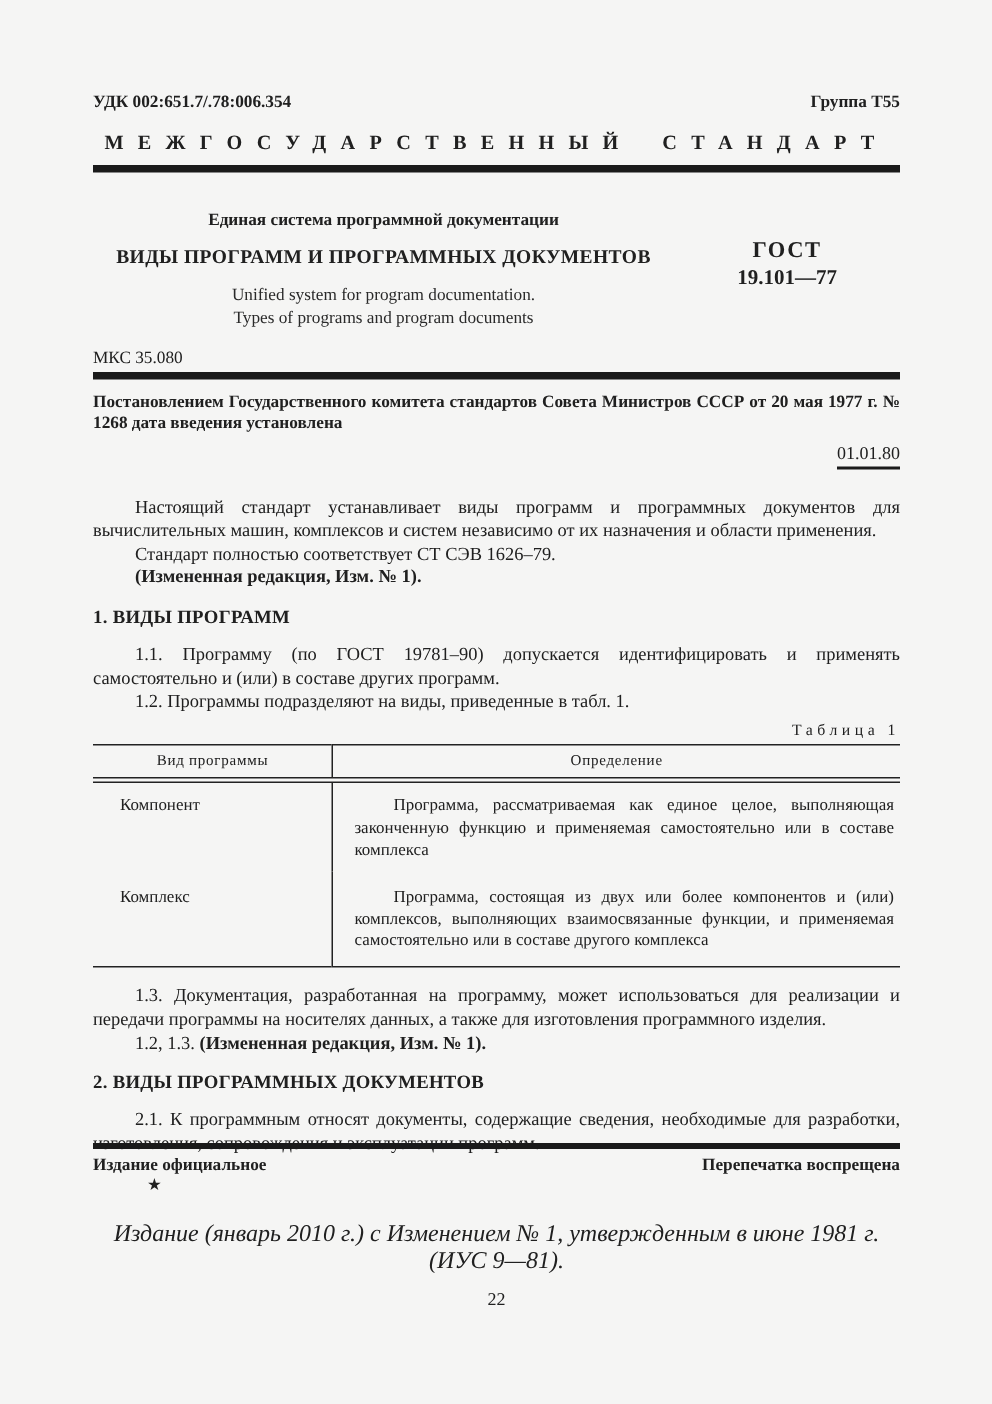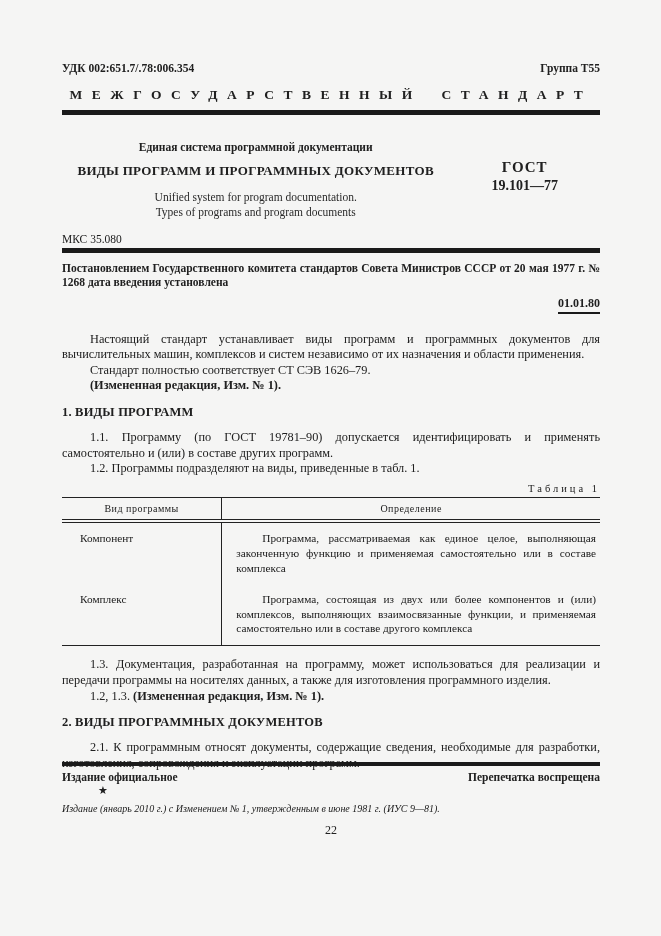--- a/index.html
+++ b/index.html
@@ -30,21 +30,21 @@
   .title-right { width:28%; text-align:center; padding-top:18px; }
   .eskd-title { font-weight:bold; font-size:11.5px; }
   .doc-title { font-weight:bold; font-size:13px; margin-top:10px; letter-spacing:.3px; }
   .en-title { margin-top:11px; font-size:11.5px; line-height:1.3; color:#2a2a2a; }
   .gost-label { font-weight:bold; font-size:15px; letter-spacing:1px; }
   .gost-number { font-weight:bold; font-size:14px; margin-top:2px; }
   .mks { margin-top:13px; font-size:11.5px; }
   
   .decree { margin-top:8px; font-weight:bold; font-size:11.5px; line-height:1.25; text-align:justify; }
   .decree-date-row { text-align:right; margin-top:3px; }
-  .decree-date { display:inline-block; font-weight:bold; font-size:12px; border-bottom:2px solid #1a1a1a; padding-bottom:1px; }
+  .decree-date { display:inline-block; font-weight:normal; font-size:12px; border-bottom:2px solid #1a1a1a; padding-bottom:1px; }
   
   .para { font-size:12.3px; line-height:1.27; text-align:justify; text-indent:28px; }
   .intro { margin-top:18px; }
   .bold { font-weight:bold; }
   .h1 { font-weight:bold; font-size:12.5px; margin-top:11px; margin-bottom:10px; letter-spacing:.2px; }
   .table-label { text-align:right; font-size:10.5px; letter-spacing:3px; margin-top:6px; }
   
   table.gost { width:100%; border-collapse:collapse; margin-top:3px; border-top:1.5px solid #222; border-bottom:1.5px solid #222; }
   table.gost th {
     font-weight:normal; font-size:10px; letter-spacing:.5px; text-align:center;
@@ -55,21 +55,21 @@
   td.kind { padding:8px 6px 6px 18px; }
   td.def  { padding:8px 4px 6px 14px; text-align:justify; text-indent:26px; }
   tr.row2 td { padding-top:10px; padding-bottom:9px; }
   .after-table { margin-top:11px; }
   
   .footer { position:absolute; left:62px; right:61px; top:762px; }
   .rule-3 { height:4px; }
   .footer-row { display:flex; justify-content:space-between; font-weight:bold; font-size:11.5px; margin-top:5px; }
   .star-line { padding-left:36px; font-size:11px; line-height:1; margin-top:2px; }
   .copyrights { text-align:right; font-size:12px; line-height:1.27; margin-top:3px; }
-  .edition-note { text-align:left; font-style:italic; font-size:10px; margin-top:7px; }
+  .edition-note { text-align:center; font-style:italic; font-size:16px; margin-top:18px; }
   .page-number { text-align:center; font-size:12px; margin-top:9px; }
 </style>
 </head>
 <body>
 
 <div class="page">
 
   <div class="udk-row">
     <span>УДК 002:651.7/.78:006.354</span>
     <span>Группа Т55</span>

